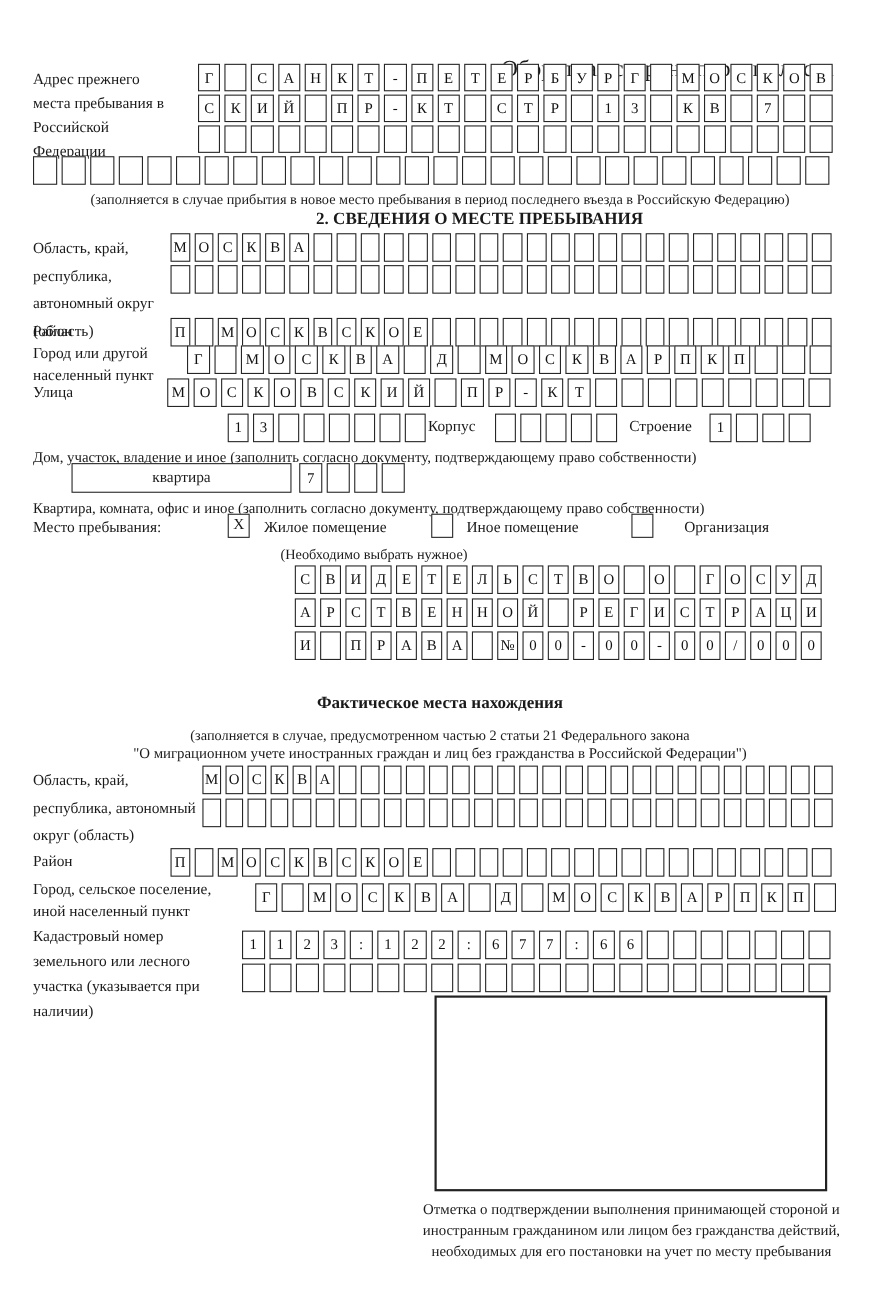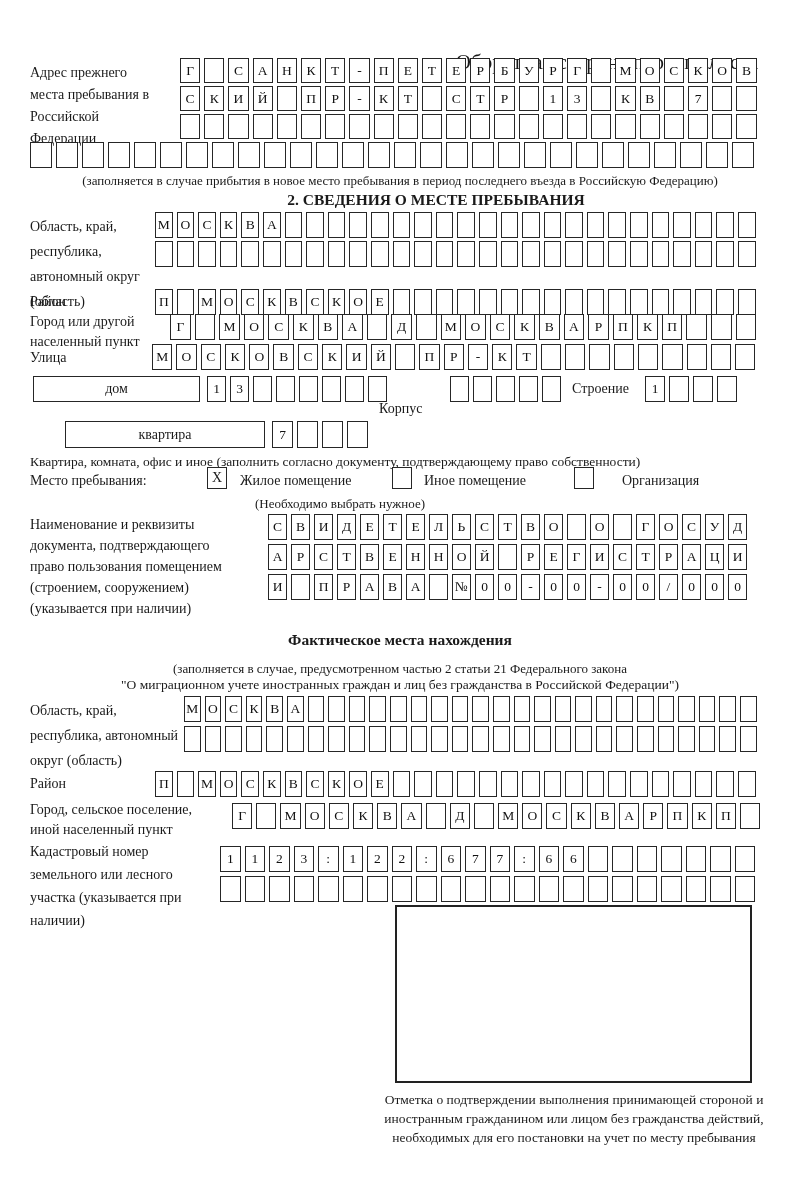--- a/index.html
+++ b/index.html
@@ -304,66 +304,65 @@
       <span class="cell"></span>
       <span class="cell"></span>
       <span class="cell"></span>
       <span class="cell"></span>
       <span class="cell"></span>
       <span class="cell"></span>
       <span class="cell"></span>
       <span class="cell"></span>
     </div>
 
-  <div class="wbox" style="left:33px;top:376px;width:167px;height:26px;">дом</div>
   <div class="cellrow cwF" style="left:207px;top:376px;">
       <span class="cell">1</span>
       <span class="cell">3</span>
       <span class="cell"></span>
       <span class="cell"></span>
       <span class="cell"></span>
       <span class="cell"></span>
       <span class="cell"></span>
       <span class="cell"></span>
     </div>
-  <div class="lbl" style="left:379px;top:379px;margin-top:20px;">Корпус</div>
+  <div class="lbl" style="left:389px;top:379px;">Корпус</div>
   <div class="cellrow cwF" style="left:450px;top:376px;">
       <span class="cell"></span>
       <span class="cell"></span>
       <span class="cell"></span>
       <span class="cell"></span>
       <span class="cell"></span>
     </div>
   <div class="lbl" style="left:572px;top:379px;">Строение</div>
   <div class="cellrow cwG" style="left:645px;top:376px;">
       <span class="cell">1</span>
       <span class="cell"></span>
       <span class="cell"></span>
       <span class="cell"></span>
     </div>
+  <div class="note" style="left:30px;top:407px;font-size:13.5px;">Дом, участок, владение и иное (заполнить согласно документу, подтверждающему право собственности)</div>
 
   <div class="wbox" style="left:65px;top:421px;width:200px;height:27px;">квартира</div>
   <div class="cellrow cwL" style="left:272px;top:421px;">
       <span class="cell">7</span>
       <span class="cell"></span>
       <span class="cell"></span>
       <span class="cell"></span>
     </div>
   <div class="note" style="left:30px;top:453px;font-size:13.5px;">Квартира, комната, офис и иное (заполнить согласно документу, подтверждающему право собственности)</div>
 
   <div class="lbl" style="left:30px;top:471px;">Место пребывания:</div>
   <div class="chk" style="left:207px;top:467px;">X</div>
   <div class="lbl" style="left:240px;top:471px;">Жилое помещение</div>
   <div class="chk" style="left:392px;top:467px;"></div>
   <div class="lbl" style="left:424px;top:471px;">Иное помещение</div>
   <div class="chk" style="left:574px;top:467px;"></div>
   <div class="lbl" style="left:622px;top:471px;">Организация</div>
   <div class="note" style="left:180px;top:495px;width:320px;text-align:center;">(Необходимо выбрать нужное)</div>
 
-  <div class="lbl" style="left:30px;top:514px;width:215px;line-height:21px;">Наименование и реквизиты документа, подтверждающего право пользования помещением (строением, сооружением) (указывается при наличии)</div>
   <div class="cellrow cwH" style="left:268px;top:514px;">
       <span class="cell">С</span>
       <span class="cell">В</span>
       <span class="cell">И</span>
       <span class="cell">Д</span>
       <span class="cell">Е</span>
       <span class="cell">Т</span>
       <span class="cell">Е</span>
       <span class="cell">Л</span>
       <span class="cell">Ь</span>

